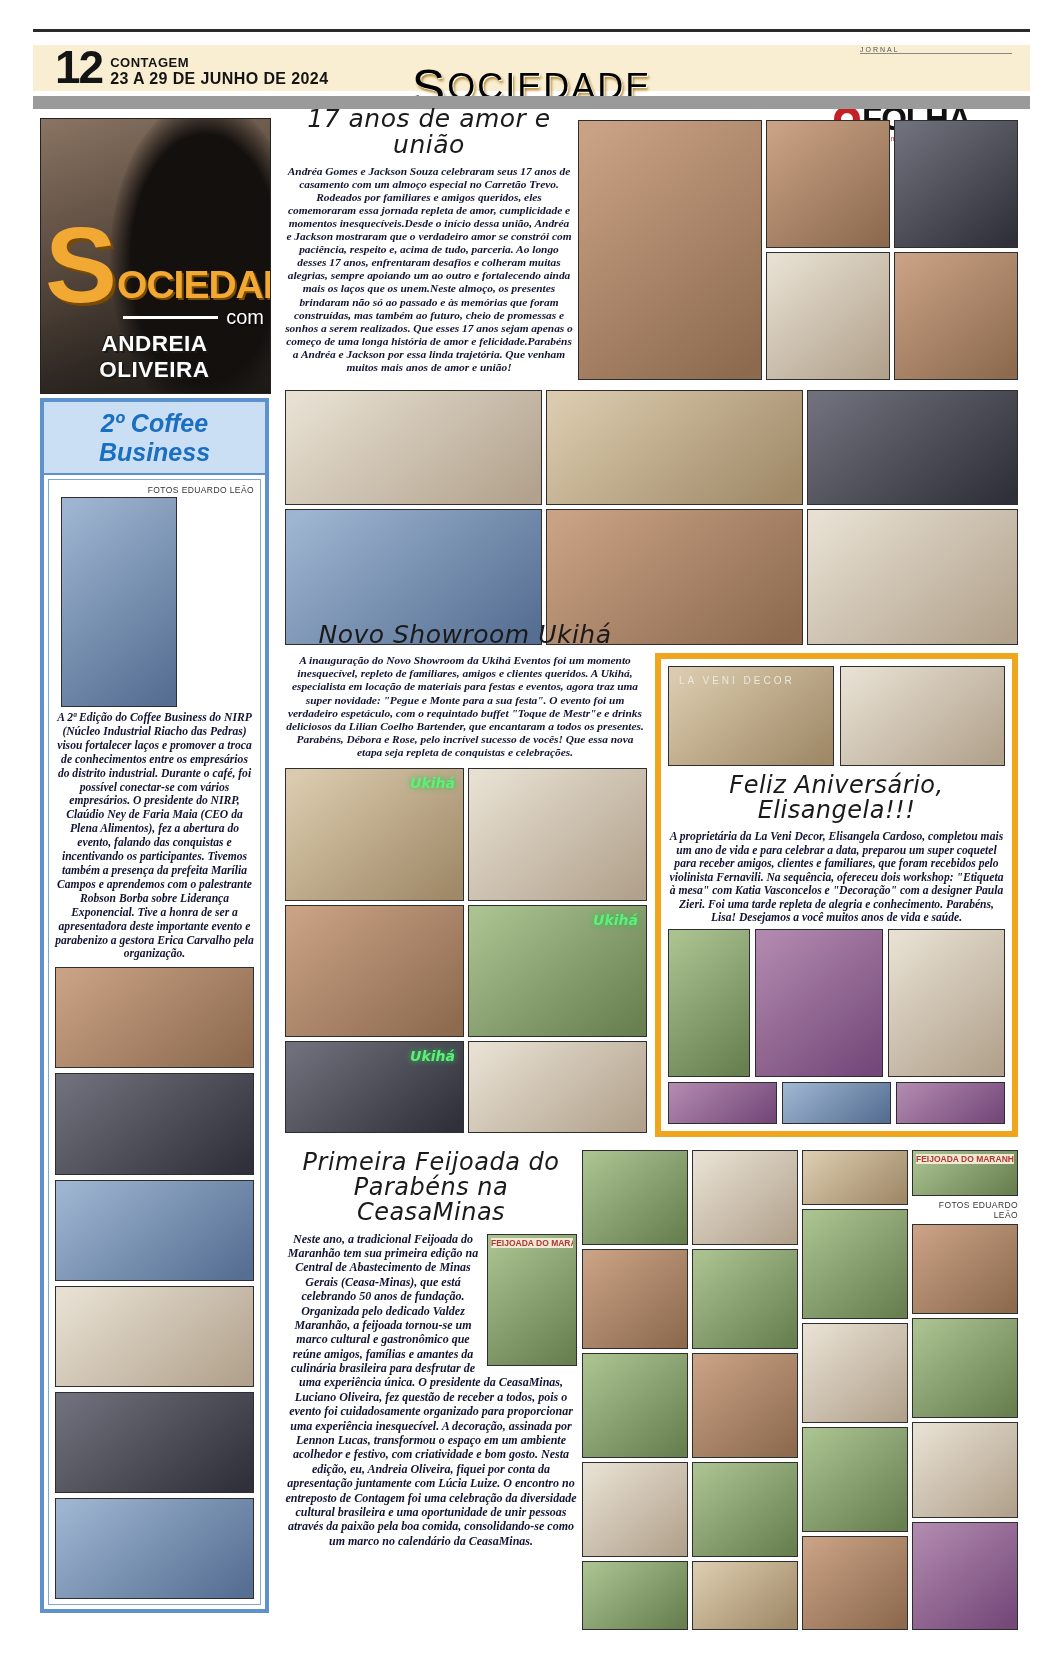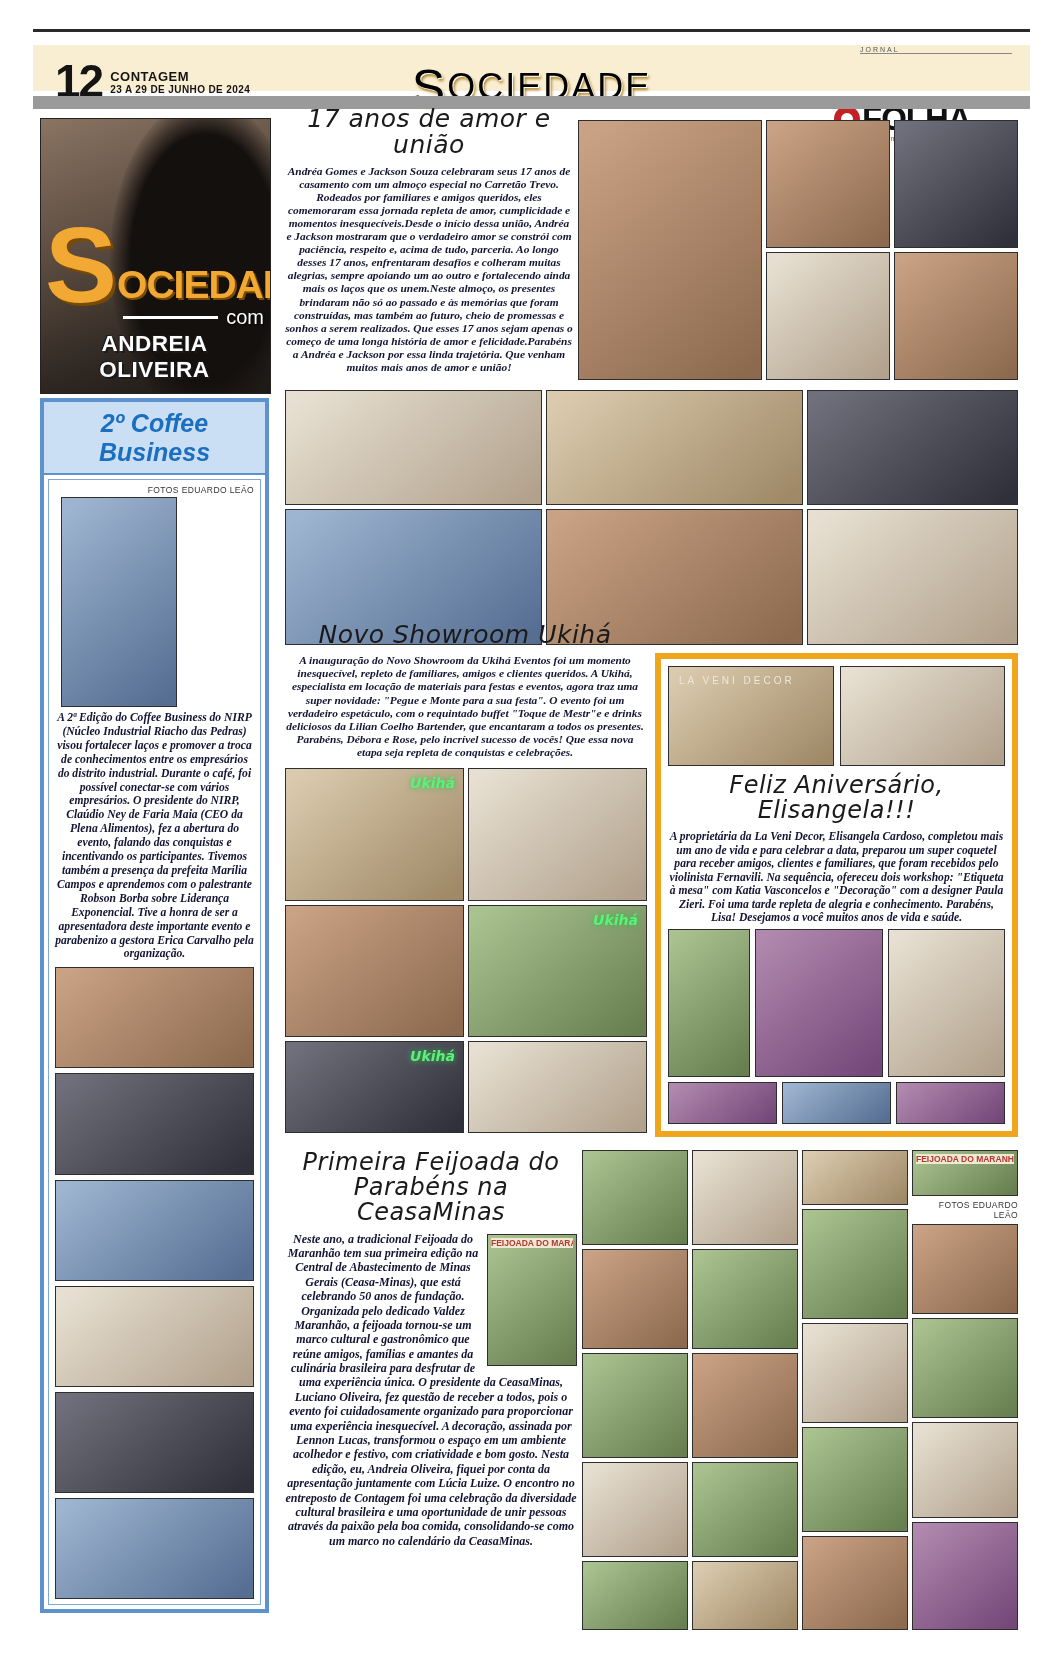--- a/index.html
+++ b/index.html
@@ -2,26 +2,26 @@
 <html><head>
 <meta charset="utf-8">
 <style>
   html,body{margin:0;padding:0;background:#e9e9e9;}
   .page{position:relative;width:1063px;height:1653px;margin:0 auto;background:#ffffff;
         font-family:"Liberation Serif",serif;overflow:hidden;}
 
   
   .top-rule{position:absolute;left:33px;top:29px;width:997px;height:3px;background:#2a2a2a;}
   .header-band{position:absolute;left:33px;top:45px;width:997px;height:46px;background:#FAEED2;}
-  .page-info{position:absolute;left:22px;top:16px;display:flex;align-items:flex-start;gap:8px;
+  .page-info{position:absolute;left:22px;top:2px;display:flex;align-items:flex-start;gap:8px;
              font-family:"Liberation Sans",sans-serif;}
   .page-num{font-size:46px;font-weight:800;color:#141414;line-height:.9;letter-spacing:-2px;}
   .page-meta{margin-top:8px;color:#141414;}
   .page-city{font-size:13px;font-weight:800;letter-spacing:.5px;}
-  .page-date{font-size:10px;font-weight:800;letter-spacing:.4px;}
+  .page-date{font-size:16px;font-weight:800;letter-spacing:.4px;}
   .section-title{position:absolute;left:0;right:0;top:14px;text-align:center;
                  font-family:"Liberation Sans",sans-serif;font-weight:400;color:#000000;
                  font-size:36px;letter-spacing:2px;
                  text-shadow:1px 1px 0 #fff,2px 3px 3px #a87d1d;}
   .section-title .big{font-size:50px;vertical-align:-6px;}
   .logo{position:absolute;right:18px;top:1px;text-align:left;font-family:"Liberation Sans",sans-serif;width:178px;}
   .logo-kicker{font-size:7px;letter-spacing:2px;color:#555;margin-left:26px;border-bottom:1px solid #888;}
   .logo-main{display:flex;align-items:center;gap:2px;margin-top:48px;}
   .logo-ring{width:22px;height:22px;border-radius:50%;border:7px solid #C42127;display:inline-block;box-sizing:border-box;width:26px;height:26px;}
   .logo-name{font-size:33px;font-weight:800;color:#111;letter-spacing:-1px;line-height:1;}

